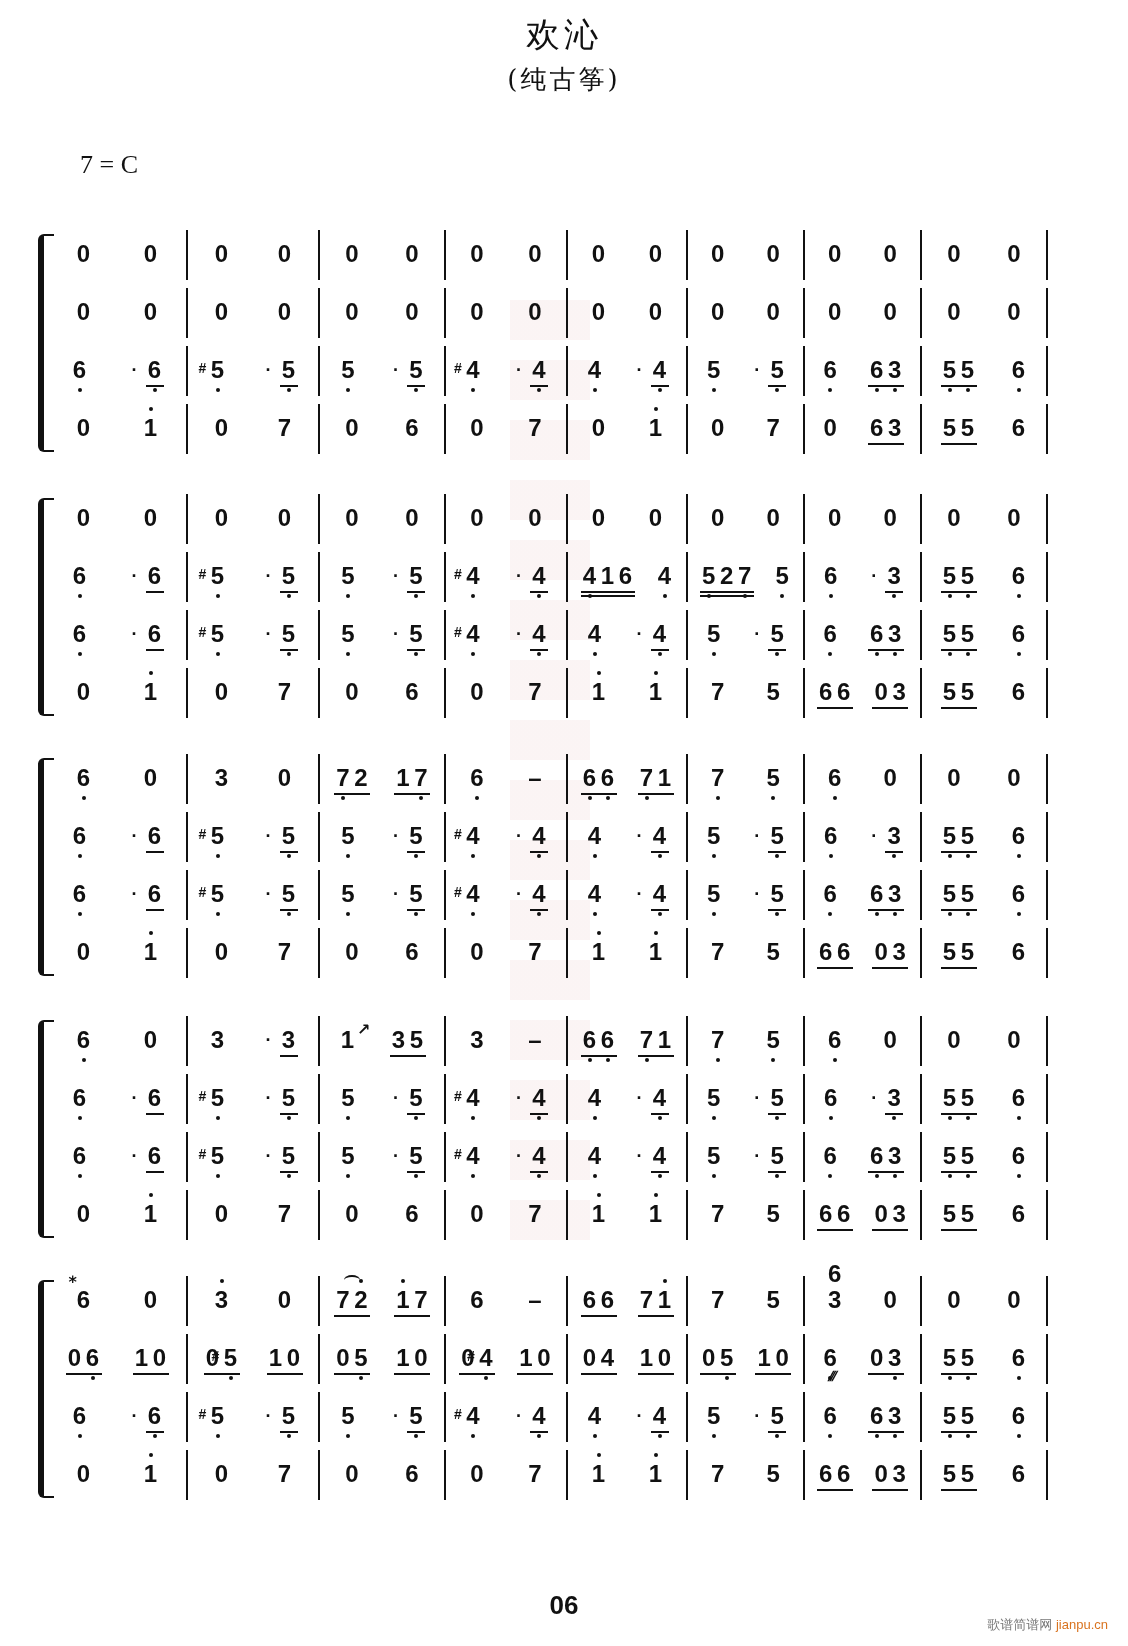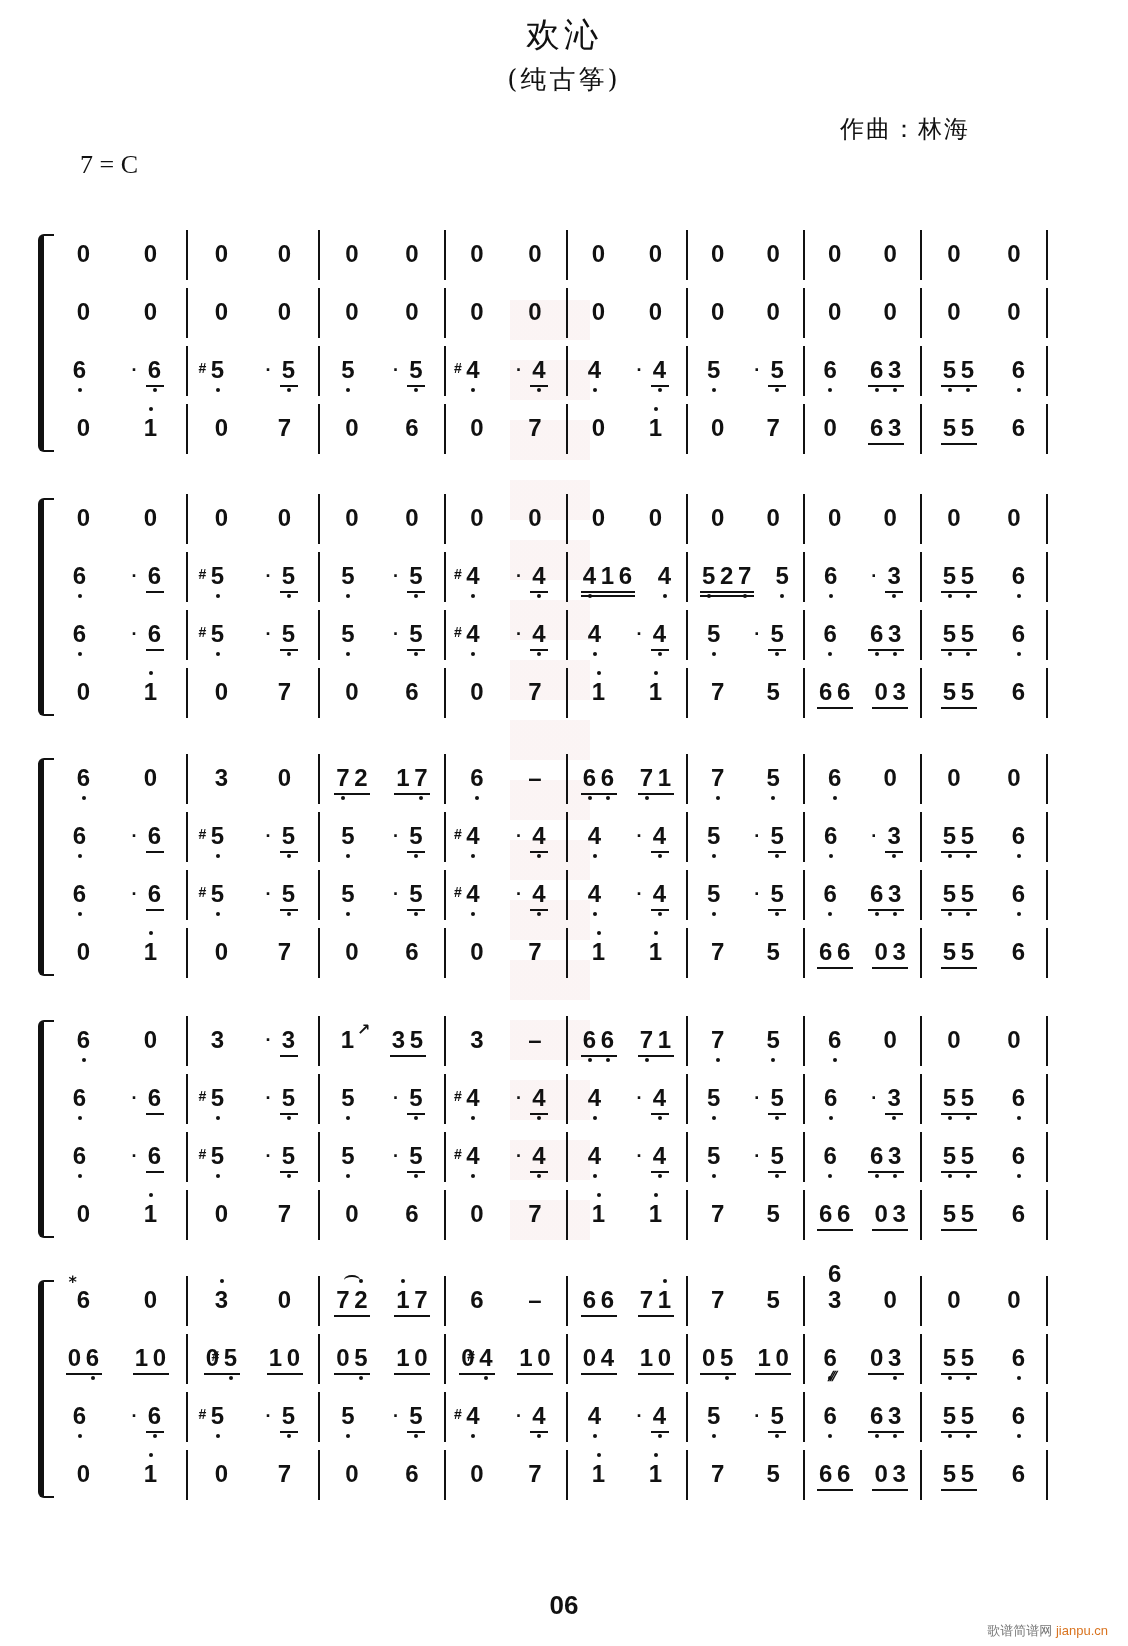--- a/index.html
+++ b/index.html
@@ -5,21 +5,21 @@
   html, body { margin: 0; padding: 0; background: #ffffff; }
   body { width: 1128px; height: 1646px; position: relative; overflow: hidden;
          font-family: "Liberation Sans", "DejaVu Sans", sans-serif; color: #111; }
   .title { position: absolute; left: 0; width: 1128px; text-align: center; top: 12px;
            font-family: "DejaVu Serif", "Liberation Serif", serif; font-size: 34px; letter-spacing: 4px; }
   .subtitle { position: absolute; left: 0; width: 1128px; text-align: center; top: 62px;
               font-family: "DejaVu Serif", "Liberation Serif", serif; font-size: 26px; letter-spacing: 3px; }
   .credits { position: absolute; left: 840px; top: 110px; font-family: "DejaVu Serif", serif; font-size: 24px; line-height: 38px; letter-spacing: 2px; }
   .key { position: absolute; left: 80px; top: 150px; font-family: "Liberation Serif", serif; font-size: 26px; }
   .page-num { position: absolute; left: 0; width: 1128px; text-align: center; top: 1590px; font-size: 26px; font-weight: bold; }
-  .watermark-credit { position: absolute; right: 20px; top: 1616px; font-size: 13px; color: #777; margin-top: 6px; }
+  .watermark-credit { position: absolute; right: 20px; top: 1616px; font-size: 13px; color: #777; }
   .watermark-credit .site { color: #d9731f; }
   .bg-watermark { position: absolute; left: 510px; top: 300px; width: 80px; height: 950px;
                   opacity: 0.08; background: repeating-linear-gradient(180deg, #c77 0 40px, transparent 40px 60px); pointer-events: none; }
 
   .system { position: absolute; left: 38px; width: 1060px; }
   .brace { position: absolute; left: 0; top: 6px; bottom: 6px; width: 10px; border-left: 6px solid #111;
            border-top: 2px solid #111; border-bottom: 2px solid #111; border-radius: 6px 0 0 6px; }
   .row { position: absolute; left: 0; width: 1060px; height: 56px; }
   .measure { position: absolute; top: 0; height: 52px; display: flex; align-items: center; justify-content: space-around; }
   .barline { position: absolute; top: 2px; width: 2px; height: 50px; background: #111; }
@@ -38,21 +38,20 @@
   .mark { position: absolute; left: -8px; top: -22px; font-size: 16px; font-weight: bold; }
 </style>
 </head>
 <body>
 
 <div class="bg-watermark"></div>
 
 <div class="title">欢沁</div>
 <div class="subtitle">(纯古筝)</div>
 <div class="credits">
-  <div><span>作曲：</span><span>林海</span></div>
 </div>
 <div class="key">7 = C</div>
 
 <div id="score">
     <div class="system" style="top: 228px; height: 230px;">
       <div class="brace"></div>
       <div class="row" style="top: 0px;">
         <div class="barline" style="left: 148px;"></div>
         <div class="barline" style="left: 280px;"></div>
         <div class="barline" style="left: 406px;"></div>

